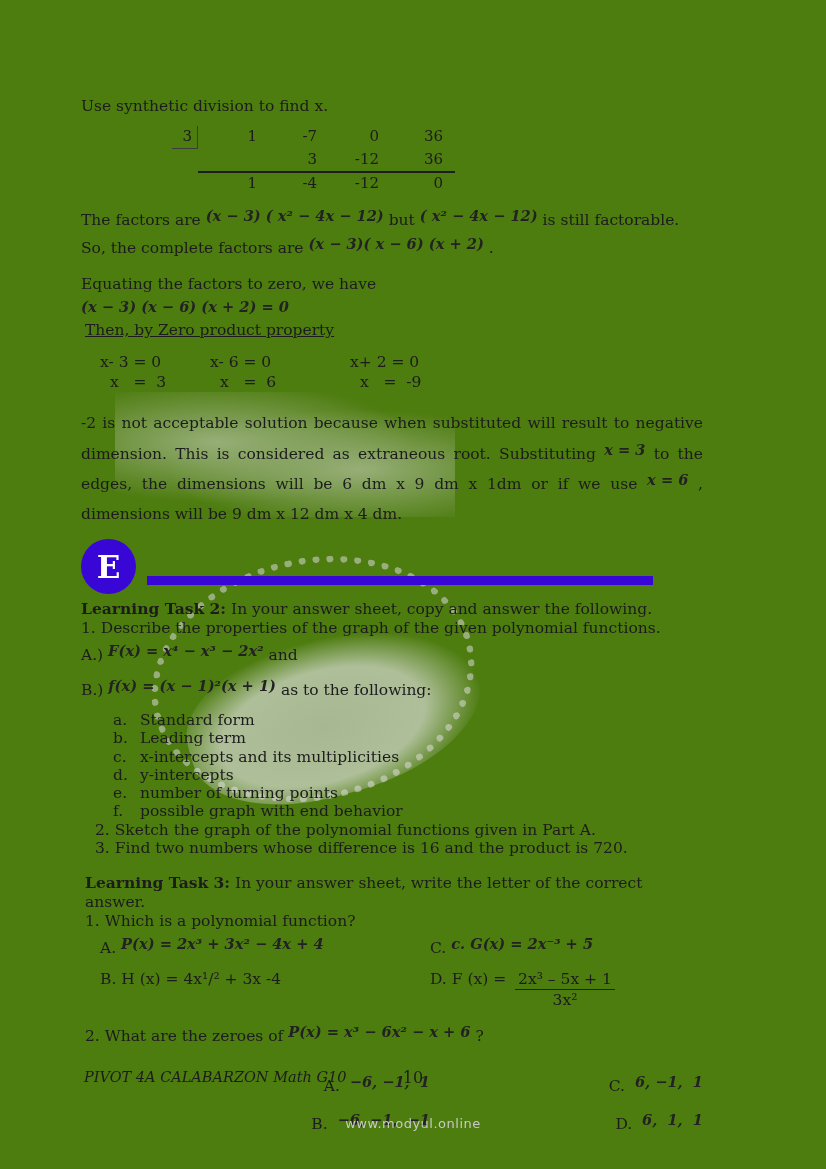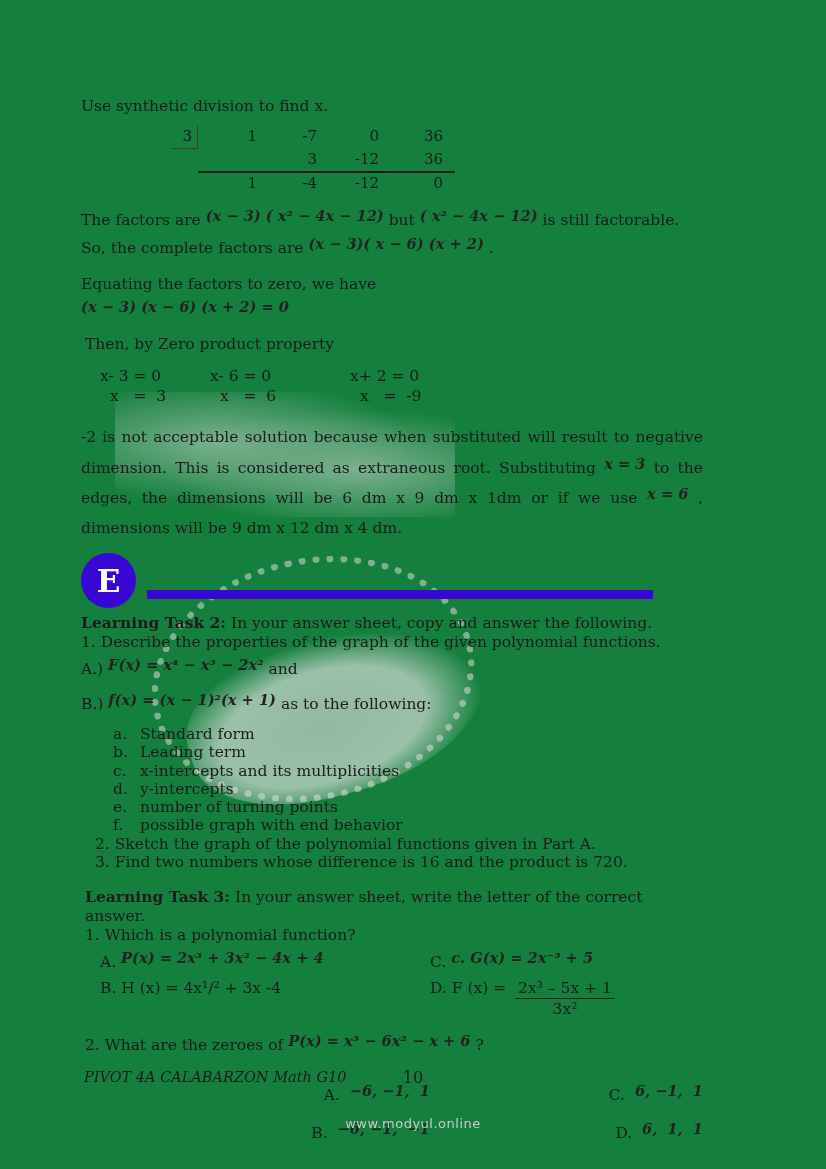--- a/index.html
+++ b/index.html
@@ -1,16 +1,16 @@
 <!DOCTYPE html>
 <html><head>
 <meta charset="utf-8">
 <style>
   html,body{margin:0;padding:0;background:#888;}
-  .page{position:relative;width:826px;height:1169px;background:#15803d;margin:0 auto;
+  .page{position:relative;width:826px;height:1169px;background:#4d7c0f;margin:0 auto;
         overflow:hidden;color:#1c1c1c;font-family:"DejaVu Serif","Liberation Serif",serif;
         font-size:15.5px;}
   .content{position:absolute;left:81px;top:0;width:622px;z-index:2;}
 
   
   .stamp1{position:absolute;left:150px;top:558px;width:312px;height:228px;
           border:7px dotted #d8d8d8;border-radius:50%;opacity:.55;transform:rotate(-12deg);z-index:1;}
   .stamp2{position:absolute;left:185px;top:636px;width:300px;height:158px;border-radius:46% 54% 52% 48%;
           background:radial-gradient(ellipse at 45% 55%, #d7d7d7 0%, #e3e3e3 45%, rgba(255,255,255,0) 70%);
           opacity:.65;transform:rotate(-16deg);z-index:1;}
@@ -30,21 +30,21 @@
   .sum{border-bottom:2px solid #1d1d1d;}
 
   .m{font-style:italic;font-weight:bold;font-size:14.6px;color:#222;}
   .up{position:relative;top:-4px;display:inline-block;}
   .pre{white-space:pre;}
 
   .line1{margin-top:16px;}
   .line2{margin-top:10px;}
   .equating{margin-top:18px;}
   .feq{margin-top:5px;}
-  .zpp{margin-top:20px;padding-left:4px;}
+  .zpp{margin-top:6px;padding-left:4px;text-decoration:underline;}
 
   .eqcols{display:flex;margin:13px 0 0 19px;line-height:20px;}
   .eqcol1{width:110px;}  .eqcol2{width:140px;}  .eqcol3{width:130px;}
   .eqb{padding-left:10px;}
 
   .para{margin-top:17px;text-align:justify;line-height:29.5px;}
 
   .badge-row{margin-top:9px;display:flex;align-items:flex-end;height:56px;}
   .badge{width:55px;height:55px;border-radius:50%;background:#3807d6;color:#fff;
          display:flex;align-items:center;justify-content:center;
@@ -55,21 +55,21 @@
   .bold{font-weight:bold;}
   .lt2{margin-top:5px;}
   .optline{margin-top:8px;height:27px;}
   .optlabel{display:inline-block;vertical-align:baseline;}
   .sublist{margin-left:32px;margin-top:3px;}
   .subrow{display:flex;line-height:18.3px;}
   .subm{width:27px;flex:0 0 auto;}
   .numitem{margin-left:14px;line-height:18.3px;}
 
   .lt3{margin-top:16px;padding-left:4px;}
-  .optgrid{display:grid;grid-template-columns:330px auto;margin:8px 0 0 15px;}
+  .optgrid{display:grid;grid-template-columns:330px auto;margin:8px 0 0 15px;row-gap:5px;}
   .optcell{min-height:26px;}
   .frac{display:inline-block;text-align:center;vertical-align:top;margin-left:4px;}
   .fnum{border-bottom:1.5px solid #222;padding:0 3px 1px 3px;}
   .fden{padding-top:1px;}
   .q2line{margin-top:18px;height:30px;}
   .q2grid{display:grid;grid-template-columns:330px auto;margin:20px 0 0 15px;row-gap:12px;text-align:right;}
 
   .footer-left{position:absolute;left:84px;top:1069px;font-style:italic;font-size:14.5px;z-index:2;}
   .pagenum{position:absolute;left:0;top:1068px;width:826px;text-align:center;font-size:16px;z-index:2;}
   .watermark{position:absolute;left:0;top:1116px;width:826px;text-align:center;color:#c9c9c9;

